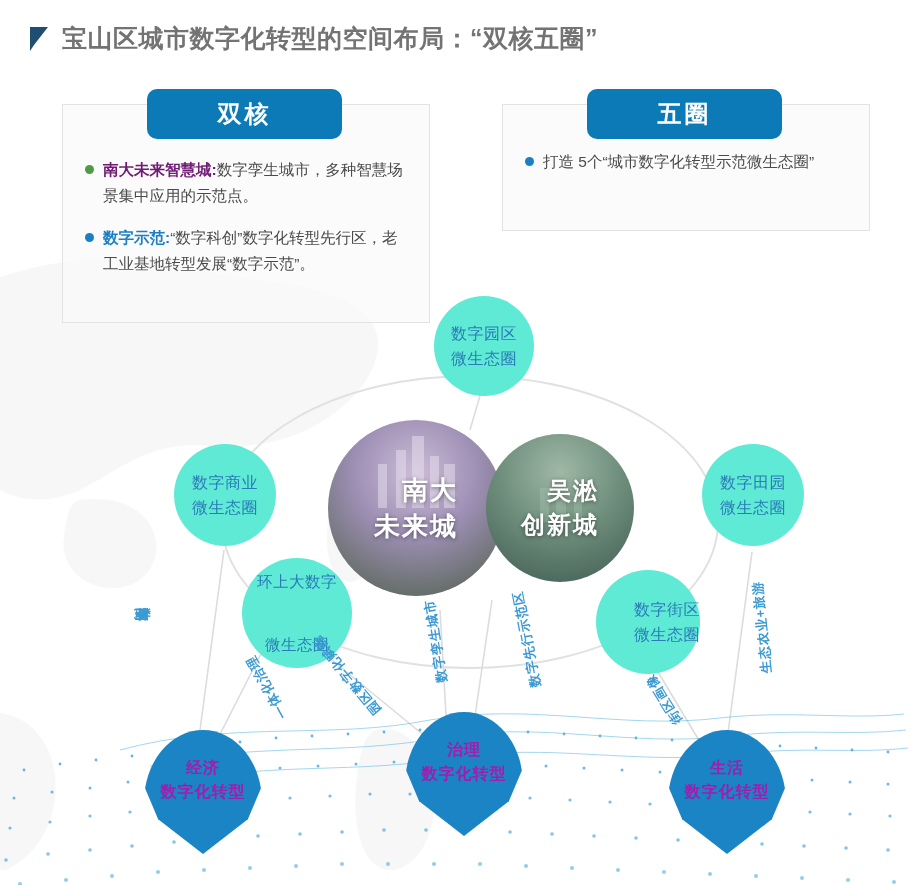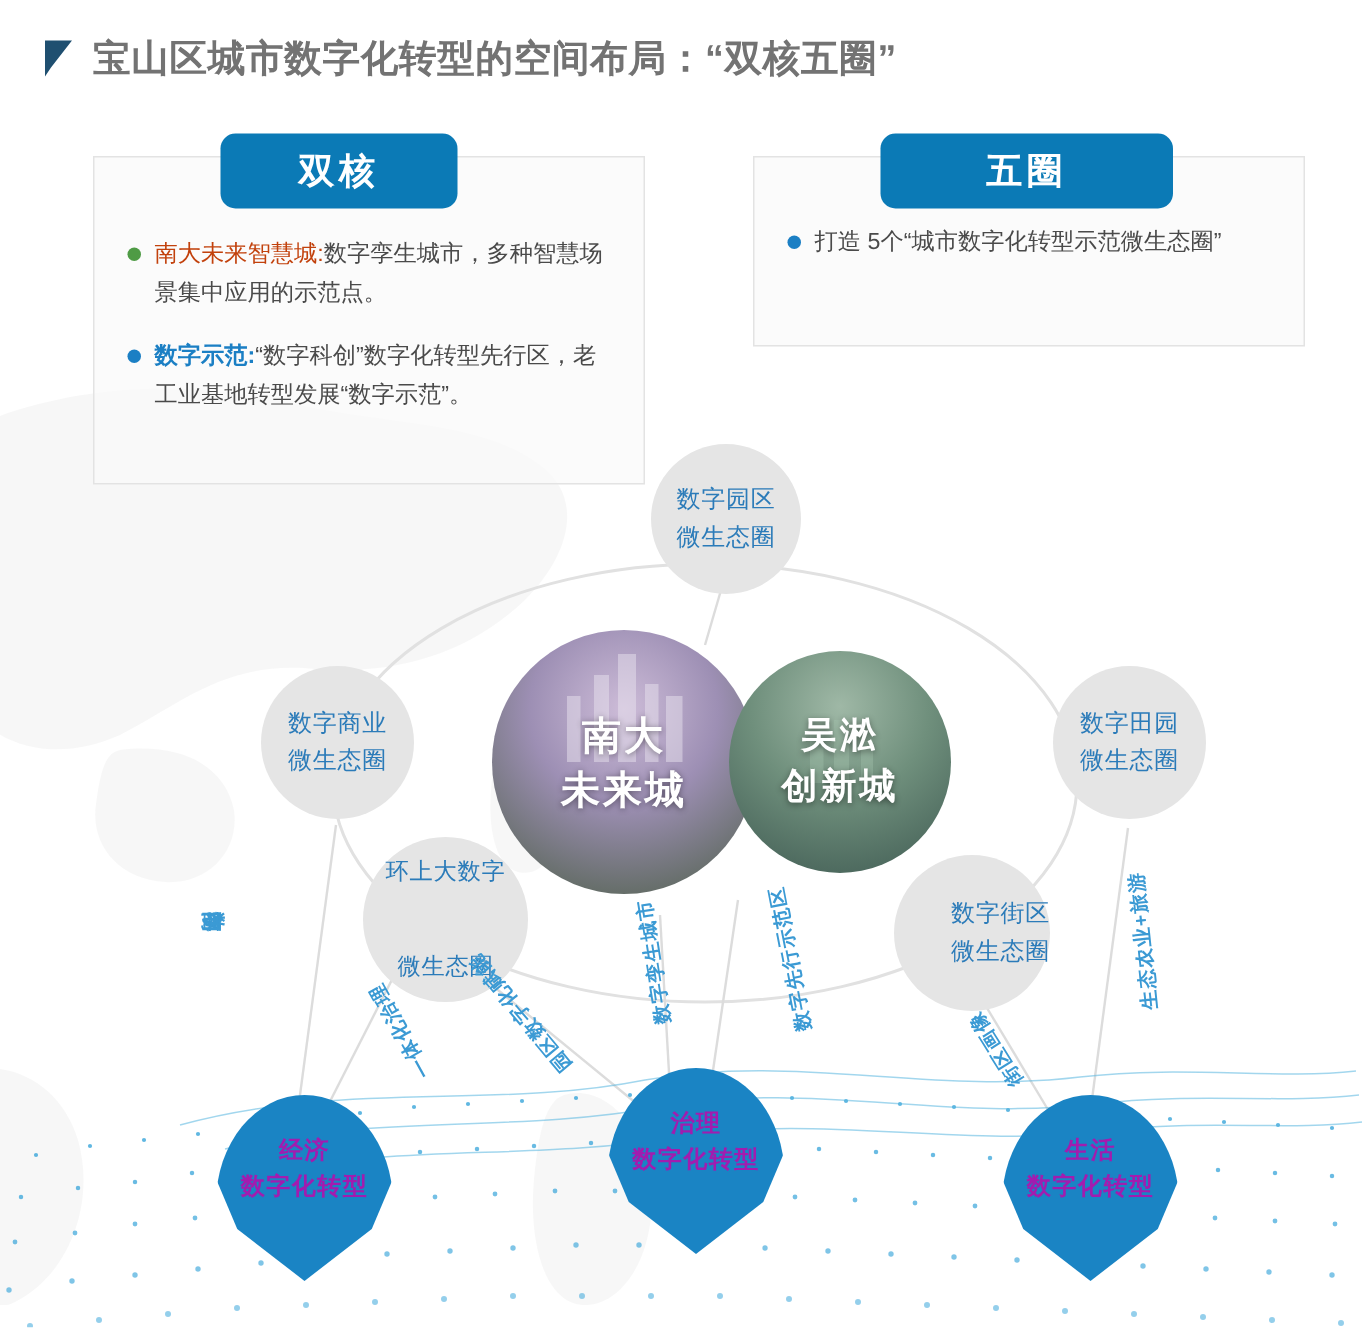--- a/index.html
+++ b/index.html
@@ -31,56 +31,56 @@
     border:1px solid #e3e3e3;
   }
   .panel-left{left:62px;top:104px;width:366px;height:217px;}
   .panel-right{left:502px;top:104px;width:366px;height:125px;}
 
   .pill{
     position:absolute;background:#0b7ab6;color:#fff;border-radius:10px;
     display:flex;align-items:center;justify-content:center;
     font-size:24px;font-weight:bold;letter-spacing:3px;
   }
-  .pill-left{left:147px;top:89px;width:158px;height:50px;}
+  .pill-left{left:147px;top:89px;width:195px;height:50px;}
   .pill-right{left:587px;top:89px;width:195px;height:50px;}
 
   .bullets{position:absolute;left:0;top:52px;width:100%;box-sizing:border-box;padding:0 22px;}
   .bullet{display:flex;align-items:flex-start;gap:9px;margin-bottom:16px;}
   .dot{width:9px;height:9px;border-radius:50%;flex:0 0 auto;margin-top:8px;}
   .dot-green{background:#4f9b45;}
   .dot-blue{background:#1b7fc4;}
   .btext{font-size:15.5px;line-height:26px;color:#4a4a4a;}
-  .btext .lead-green{color:#c2410c;font-weight:normal;}
+  .btext .lead-green{color:#701a75;font-weight:bold;}
   .btext .lead-blue{color:#1b7fc4;font-weight:bold;}
   .panel-right .bullet{margin-bottom:0;}
   .panel-right .bullets{top:44px;}
 
   
   .stage{position:absolute;left:0;top:250px;width:912px;height:635px;}
   .stage svg{position:absolute;left:0;top:0;}
 
   
   .bubble{
     position:absolute;border-radius:50%;
-    background:#e5e5e5;
+    background:#5eead4;
     display:flex;flex-direction:column;align-items:center;justify-content:center;
     color:#2b7bb9;font-size:16px;line-height:25px;text-align:center;
     letter-spacing:.5px;
   }
   .bubble span{display:block;white-space:nowrap;}
 
   
   .photo{
     position:absolute;border-radius:50%;overflow:hidden;
     display:flex;align-items:center;justify-content:center;
   }
   .photo .lbl{
     position:relative;z-index:3;color:#fff;font-weight:bold;font-size:26px;
-    line-height:36px;text-align:center;text-shadow:0 1px 4px rgba(0,0,0,.45);
+    line-height:36px;text-align:right;text-shadow:0 1px 4px rgba(0,0,0,.45);
     letter-spacing:2px;
   }
   .photo .lbl span{display:block;white-space:nowrap;}
 
   
   .rot-label{
     position:absolute;color:#3b9ad4;font-size:13px;font-weight:bold;
     white-space:nowrap;letter-spacing:1px;transform-origin:center center;
   }
 

